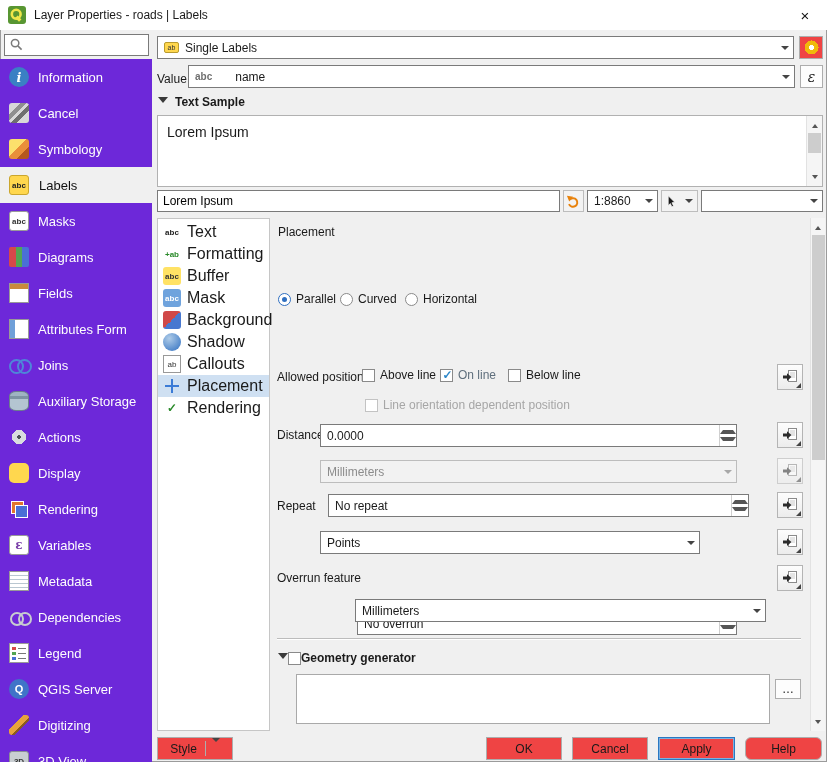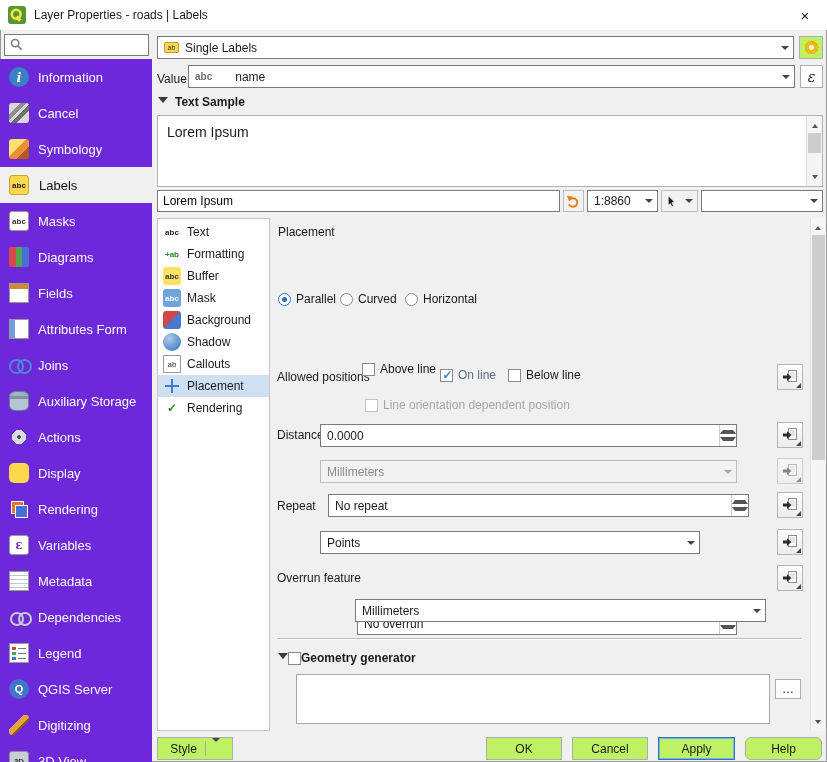--- a/index.html
+++ b/index.html
@@ -61,21 +61,21 @@
   .tri-d { width: 0; height: 0; border: 4px solid transparent; border-top: 4px solid #444; margin-top: 4px; }
   .combo.disabled { background: #f2f2f2; border-color: #bdbdbd; color: #8c8c8c; }
   .combo.disabled .tri-d { border-top-color: #a8a8a8; }
 
   .spin { position: absolute; background: #fff; border: 1px solid #7a7a7a; display: flex; align-items: center; padding-left: 6px; height: 23px; font-size: 12px; }
   .spin-btns { margin-left: auto; width: 17px; align-self: stretch; border-left: 1px solid #cfcfcf; display: flex; flex-direction: column; }
   .spin-btns span { flex: 1; display: flex; align-items: center; justify-content: center; }
   .tri-up { width: 0; height: 0; border: 3px solid transparent; border-bottom: 4px solid #555; }
   .tri-dn { width: 0; height: 0; border: 3px solid transparent; border-top: 4px solid #555; }
 
-  .btn { position: absolute; background: #bef264; border: 1px solid #adadad; display: flex; align-items: center; justify-content: center; font-size: 12px; height: 23px; }
+  .btn { position: absolute; background: #ef4444; border: 1px solid #adadad; display: flex; align-items: center; justify-content: center; font-size: 12px; height: 23px; }
   .btn-div { width: 1px; height: 15px; background: #adadad; margin: 0 6px 0 8px; }
 
   .rb { width: 13px; height: 13px; border: 1px solid #8a8a8a; border-radius: 50%; background: #fff; position: relative; flex: 0 0 13px; }
   .rb.on { border-color: #2f6fc0; }
   .rb.on::after { content: ""; position: absolute; left: 3px; top: 3px; width: 5px; height: 5px; border-radius: 50%; background: #2f6fc0; }
   .cb { width: 13px; height: 13px; border: 1px solid #8a8a8a; background: #fff; position: relative; flex: 0 0 13px; }
   .cb.on::after { content: "✓"; position: absolute; left: 0; top: -2px; width: 13px; text-align: center; color: #2c87c8; font-size: 12px; font-weight: bold; }
   .cb.disabled { border-color: #c3c3c3; }
   .checkrow, .radiorow { position: absolute; display: flex; align-items: center; gap: 5px; font-size: 12px; }
 
@@ -111,21 +111,21 @@
   #sample-thumb { top: 17px; height: 20px; }
 
   #preview-input { position: absolute; left: 157px; top: 190px; width: 403px; height: 22px; border: 1px solid #7a7a7a; padding: 0 5px; font: 12px "Liberation Sans", sans-serif; }
   #undo-btn { position: absolute; left: 563px; top: 190px; width: 21px; height: 22px; background: #f3f3f3; border: 1px solid #bdbdbd; display: flex; align-items: center; justify-content: center; }
   #scale-combo { left: 587px; top: 190px; width: 71px; height: 22px; }
   #cursor-btn { left: 661px; top: 190px; width: 37px; height: 22px; background: #f3f3f3; border: 1px solid #bdbdbd; position: absolute; display: flex; align-items: center; padding-left: 3px; }
   #extra-combo { left: 701px; top: 190px; width: 122px; height: 22px; }
 
   
   #tabs { position: absolute; left: 157px; top: 218px; width: 113px; height: 513px; background: #fff; border: 1px solid #c6c6c6; padding-top: 2px; }
-  .tab { height: 22px; display: flex; align-items: center; gap: 6px; padding-left: 5px; font-size: 12px; }
+  .tab { height: 22px; display: flex; align-items: center; gap: 6px; padding-left: 5px; font-size: 16px; }
   .tab.selected { background: #cfe0f2; }
   .ticon { width: 18px; height: 18px; flex: 0 0 18px; display: flex; align-items: center; justify-content: center; position: relative; }
   .it-text::before { content: "abc"; font-size: 8px; font-weight: bold; color: #222; }
   .it-formatting::before { content: "+ab"; font-size: 8px; font-weight: bold; color: #2a8a2a; }
   .it-buffer { background: #ffe265; border-radius: 3px; }
   .it-buffer::before { content: "abc"; font-size: 8px; font-weight: bold; color: #333; }
   .it-mask { background: #6fa3dd; border-radius: 3px; }
   .it-mask::before { content: "abc"; font-size: 8px; font-weight: bold; color: #fff; }
   .it-background { background: linear-gradient(135deg,#d04848 0 50%,#4878d0 50%); border-radius: 3px; }
   .it-shadow { background: radial-gradient(circle at 35% 30%,#aecbe8,#2f6fc0); border-radius: 50%; }
@@ -134,21 +134,21 @@
   .it-placement { background: linear-gradient(#3b7bd6 0 0) center/2px 14px no-repeat, linear-gradient(#3b7bd6 0 0) center/14px 2px no-repeat; }
   .it-rendering::before { content: "✓"; color: #2a8a2a; font-size: 12px; font-weight: bold; }
 
   
   #panel { position: absolute; left: 270px; top: 218px; width: 540px; height: 513px; }
   #p-title { left: 8px; top: 6px; }
   #radio-parallel { left: 8px; top: 74px; }
   #radio-curved { left: 70px; top: 74px; }
   #radio-horizontal { left: 135px; top: 74px; }
   #allowed-label { left: 7px; top: 151px; }
-  #cb-above { left: 92px; top: 144px; }
+  #cb-above { left: 92px; top: 150px; }
   #cb-online { left: 170px; top: 150px; }
   #cb-online .lbl { color: #5f6f7d; }
   #cb-below { left: 238px; top: 150px; }
   #cb-lineor { left: 95px; top: 180px; color: #a6a6a6; }
   #dist-label { left: 7px; top: 209px; }
   #dist-spin { left: 50px; top: 206px; width: 417px; }
   #unit1-combo { left: 50px; top: 242px; width: 417px; }
   #repeat-label { left: 7px; top: 280px; }
   #repeat-spin { left: 58px; top: 276px; width: 421px; }
   #unit2-combo { left: 50px; top: 313px; width: 380px; }

